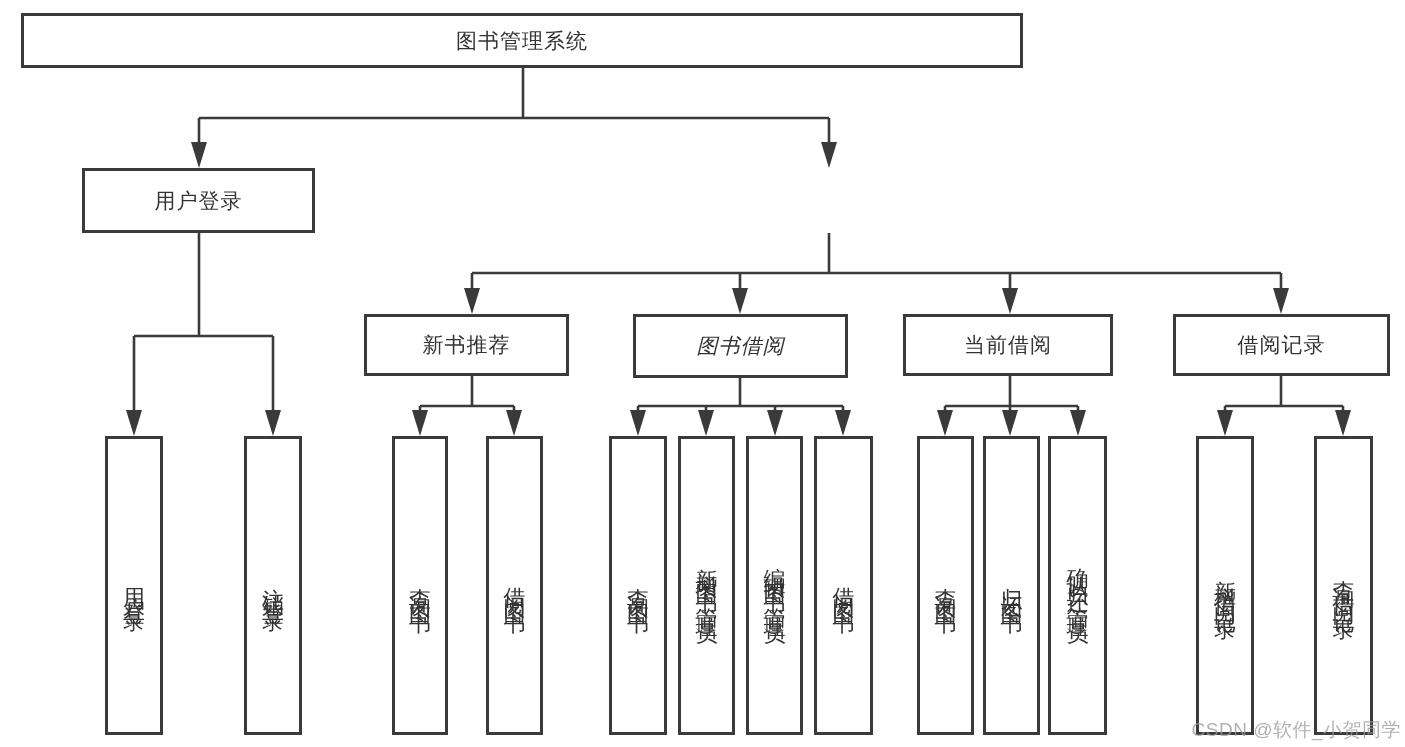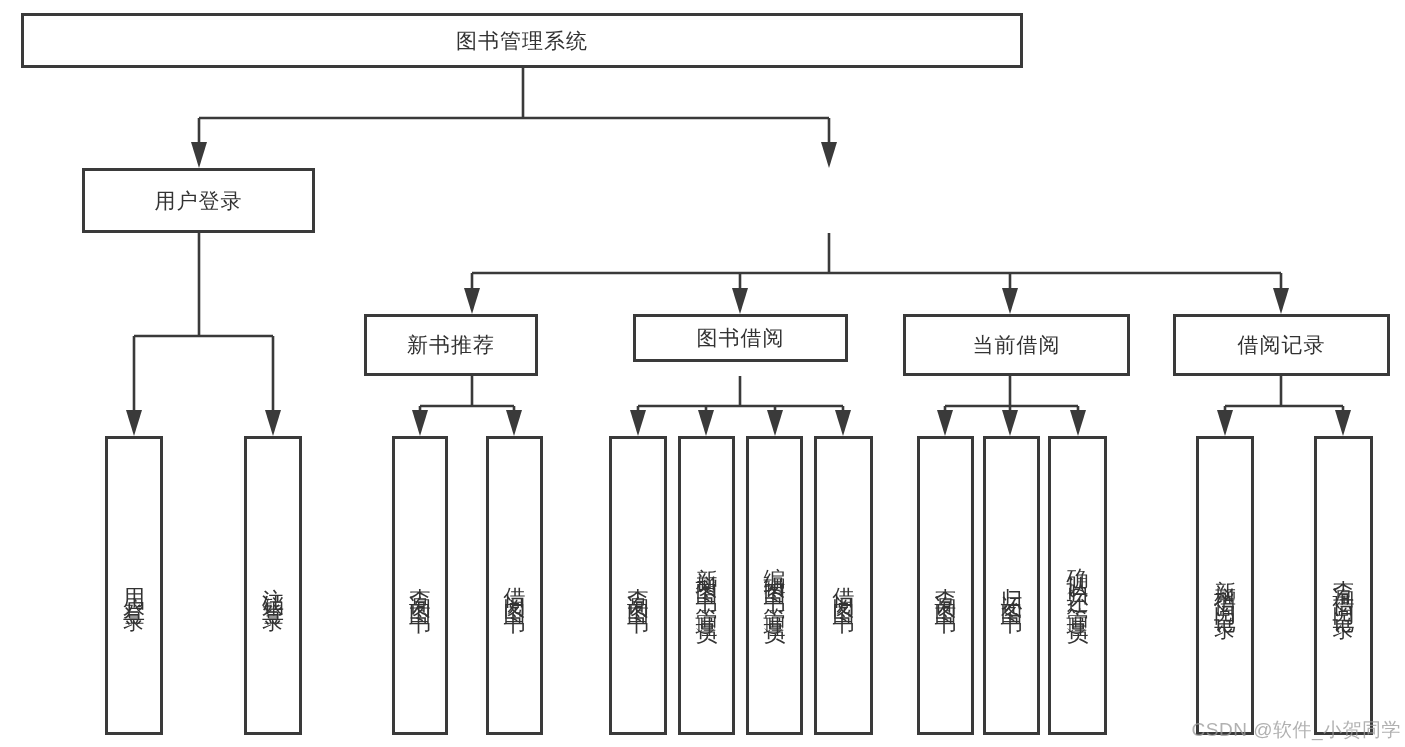--- a/index.html
+++ b/index.html
@@ -123,23 +123,23 @@
       <path d="M1343,406 V412" fill="none"></path>
       <polygon points="1217,410 1233,410 1225,436" stroke="none"></polygon>
       <polygon points="1335,410 1351,410 1343,436" stroke="none"></polygon>
     </g>
   </svg>
 
   <div class="node h" style="left:21px; top:13px; width:1002px; height:55px;">图书管理系统</div>
 
   <div class="node h" style="left:82px; top:168px; width:233px; height:65px;">用户登录</div>
 
-  <div class="node h" style="left:364px; top:314px; width:174px; height:62px;">新书推荐</div>
-  <div class="node h" style="left:633px; top:314px; width:215px; height:48px;">图书借阅</div>
-  <div class="node h" style="left:903px; top:314px; width:227px; height:62px;">当前借阅</div>
+  <div class="node h" style="left:364px; top:314px; width:205px; height:62px;">新书推荐</div>
+  <div class="node h" style="left:633px; top:314px; width:215px; height:64px;font-style:italic;">图书借阅</div>
+  <div class="node h" style="left:903px; top:314px; width:210px; height:62px;">当前借阅</div>
   <div class="node h" style="left:1173px; top:314px; width:217px; height:62px;">借阅记录</div>
 
   <div class="node v" style="left:105px; top:436px; width:58px; height:299px;">用户登录</div>
   <div class="node v" style="left:244px; top:436px; width:58px; height:299px;">注销登录</div>
 
   <div class="node v" style="left:392px; top:436px; width:56px; height:299px;">查询图书</div>
   <div class="node v" style="left:486px; top:436px; width:57px; height:299px;">借阅图书</div>
 
   <div class="node v" style="left:609px; top:436px; width:58px; height:299px;">查询图书</div>
   <div class="node v" style="left:678px; top:436px; width:57px; height:299px;">新增图书（管理员）</div>

